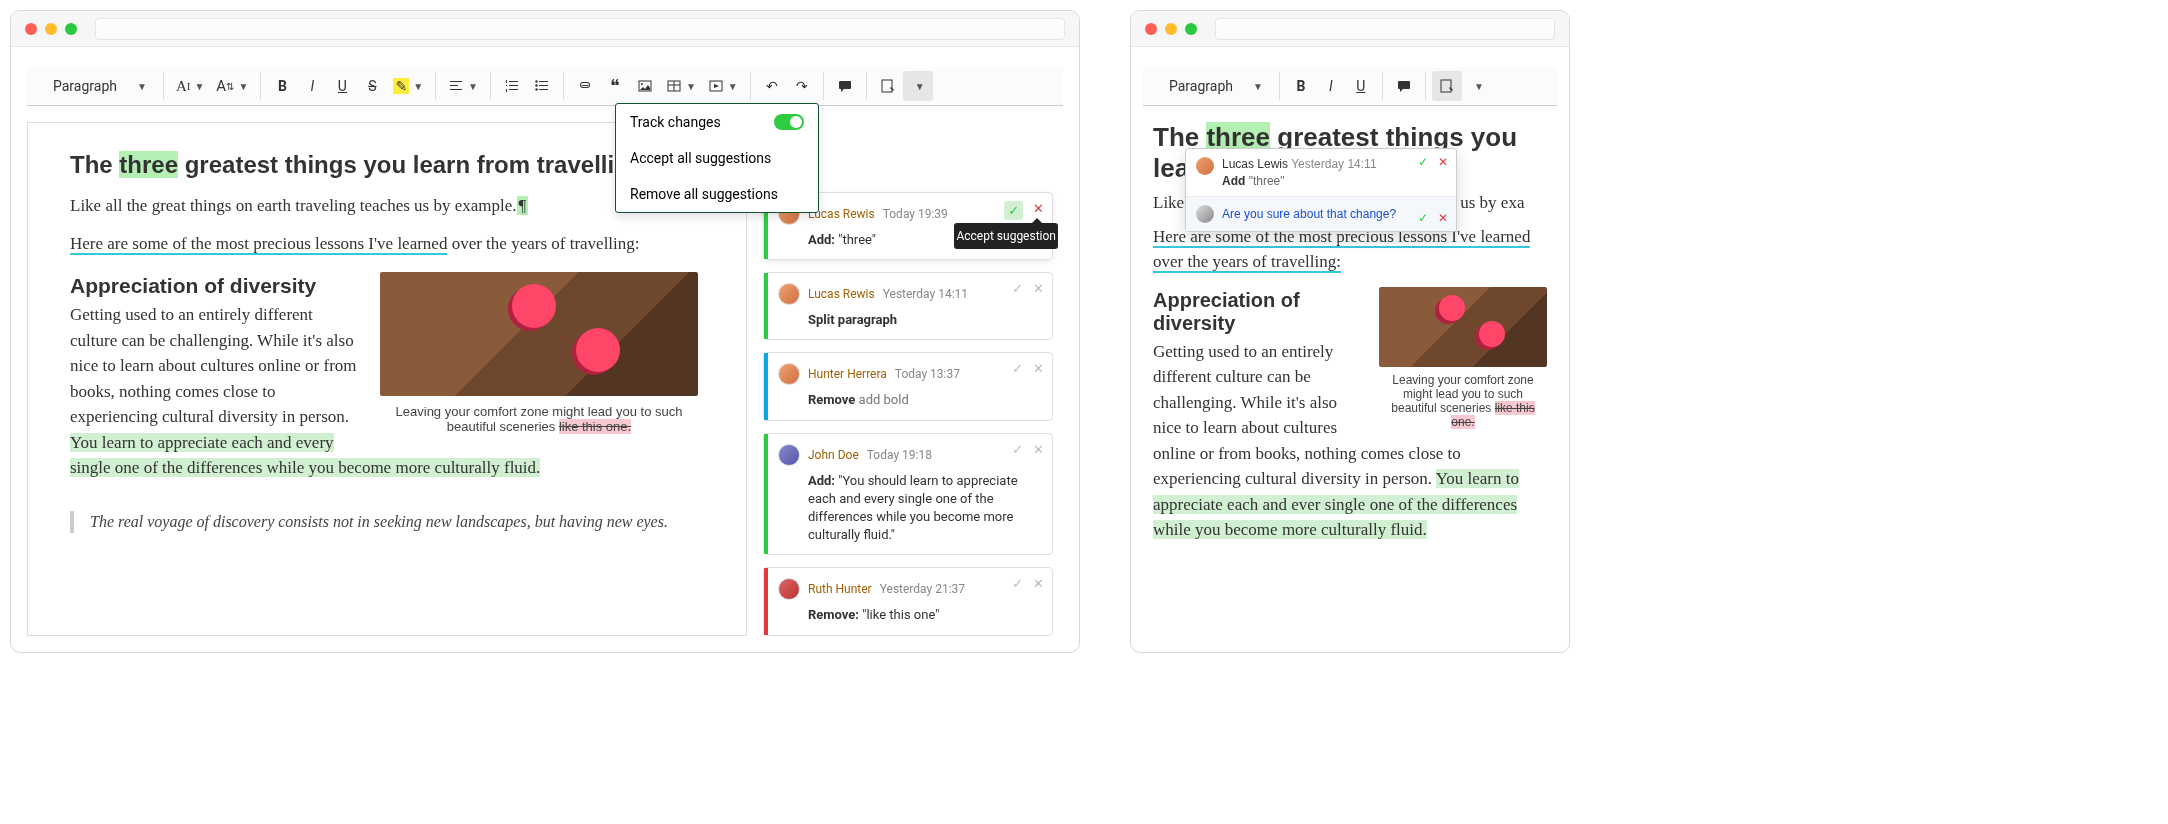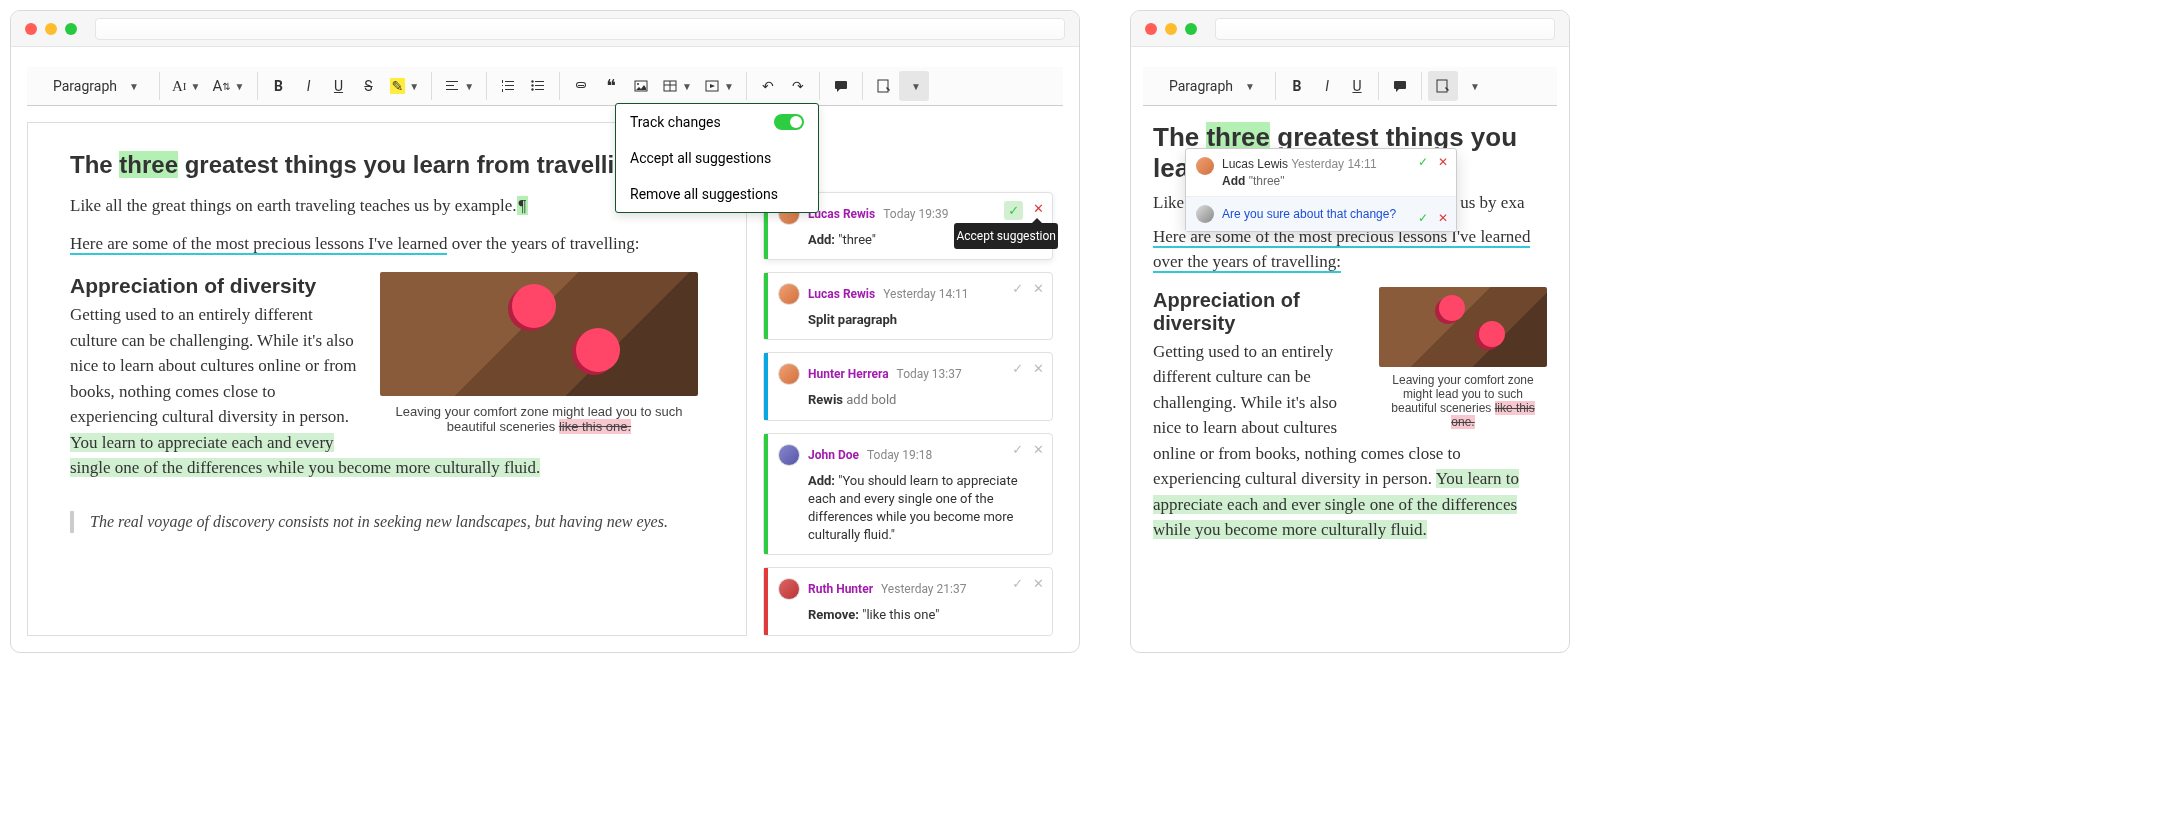--- a/index.html
+++ b/index.html
@@ -58,21 +58,21 @@
     display:flex; align-items:center; justify-content:center;
     padding: 0 6px;
     color:#333;
     cursor:pointer;
     border-radius:3px;
     position:relative;
   }
   .tb-btn.active { background:#e6e6e6; }
   .tb-btn svg { width:16px; height:16px; fill:#333; }
   .tb-select {
-    display:flex; align-items:center; gap:8px;
+    display:flex; align-items:center; gap:16px;
     padding: 0 10px; height:30px; cursor:pointer;
     min-width: 110px;
     font-size: 14px;
   }
   .caret { font-size: 10px; color:#555; margin-left:4px;}
   .wysiwyg-body {
     display:flex;
     position:relative;
     padding: 16px;
     gap: 16px;
@@ -151,21 +151,21 @@
     background:#fff;
   }
   .sugg-card .bar { position:absolute; left:0; top:0; bottom:0; width:4px; }
   .sugg-card.add .bar{ background:#2ecc40;}
   .sugg-card.fmt .bar{ background:#0aa7e5;}
   .sugg-card.rmv .bar{ background:#e03a3a;}
   .sugg-card .hdr { display:flex; align-items:center; gap:8px; color:#888; font-size:12px;}
   .sugg-card .avatar{ width:22px;height:22px;border-radius:50%; background:linear-gradient(135deg,#f0a070,#d27040); border:1px solid #ddd;}
   .sugg-card .avatar.b{ background:linear-gradient(135deg,#88c,#55a);}
   .sugg-card .avatar.c{ background:linear-gradient(135deg,#d66,#b33);}
-  .sugg-card .meta-name{ color:#a21caf; font-weight:700;}
+  .sugg-card .meta-name{ color:#a16207; font-weight:400;}
   .sugg-card .body { margin:6px 0 0 30px; color:#333; font-size:13px; line-height:1.4;}
   .sugg-card .actions{ position:absolute; top:8px; right:8px; display:flex; gap:10px; color:#bbb;}
   .sugg-card .actions span{ cursor:pointer;}
   .sugg-card .actions .accept{ color:#2ecc40;}
   .sugg-card .actions .accept.strong{ background:#d2efd2; padding:2px 4px; border-radius:3px;}
   .sugg-card .actions .reject{ color:#e03a3a;}
   .tooltip {
     position:absolute;
     top: 30px; right: -6px;
     background:#222; color:#fff;
@@ -398,21 +398,21 @@
         <div class="bar"></div>
         <div class="hdr">
             <div class="avatar"></div>
             <span class="meta-name">Hunter Herrera</span> 
             <span>Today 13:37</span>
           </div>
         <div class="actions">
             <span style="color:#bbb;">✓</span>
             <span style="color:#bbb;">✕</span>
           </div>
-        <div class="body"><b>Rewis</b> <span style="color:#777;">add bold</span></div>
+        <div class="body"><b>Remove</b> <span style="color:#777;">add bold</span></div>
       </div>
 
       <div class="sugg-card add">
         <div class="bar"></div>
         <div class="hdr">
             <div class="avatar b"></div>
             <span class="meta-name">John Doe</span> 
             <span>Today 19:18</span>
           </div>
         <div class="actions">

